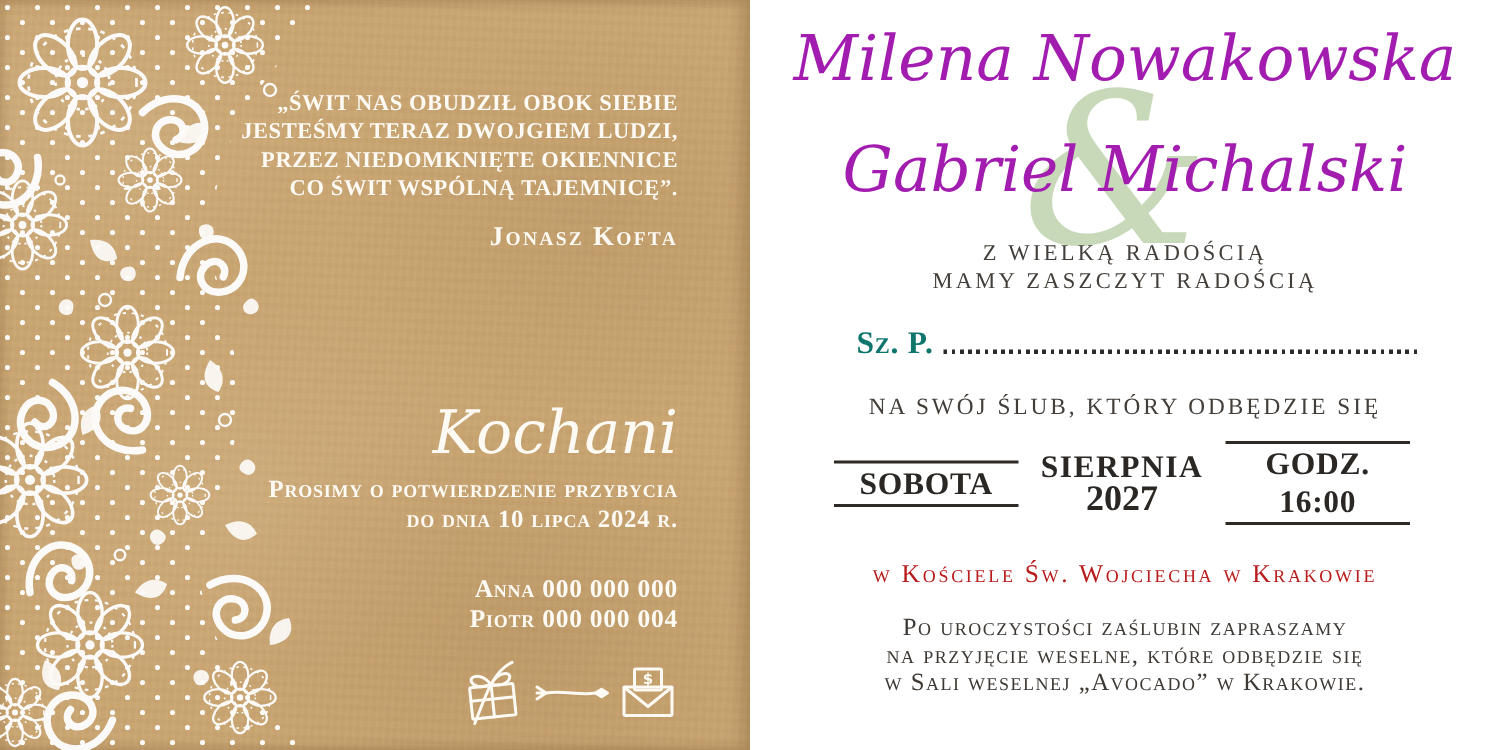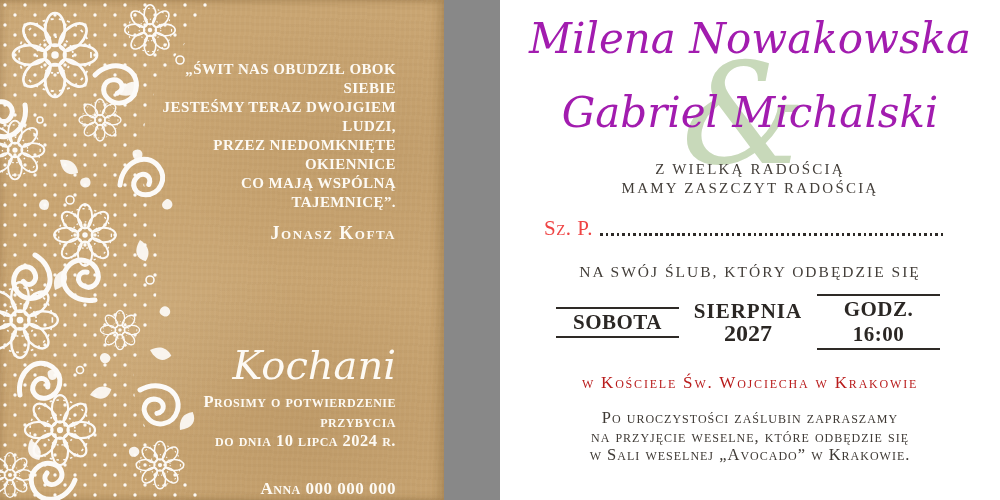--- a/index.html
+++ b/index.html
@@ -1,20 +1,20 @@
 <!DOCTYPE html>
 <html><head>
 <meta charset="utf-8">
 <style>
   html,body{margin:0;padding:0;background:#888;}
   .stage{position:relative;width:1000px;height:500px;overflow:hidden;
          font-family:"Liberation Serif",serif;}
 
   
-  .left-panel{position:absolute;left:0;top:0;width:444px;height:500px;
+  .left-panel{position:absolute;left:0;top:0;width:500px;height:500px;
     background-color:#c9a572;
     background-image:
       radial-gradient(220px 160px at 12% 18%, rgba(255,246,228,.10), transparent 70%),
       radial-gradient(260px 200px at 80% 30%, rgba(122,85,40,.10), transparent 70%),
       radial-gradient(240px 190px at 30% 65%, rgba(255,246,228,.08), transparent 70%),
       radial-gradient(300px 220px at 70% 85%, rgba(117,80,36,.12), transparent 70%),
       repeating-linear-gradient(93deg, rgba(255,255,255,.03) 0 2px, rgba(0,0,0,0) 2px 5px),
       repeating-linear-gradient(2deg, rgba(98,66,26,.03) 0 3px, rgba(0,0,0,0) 3px 7px);
     box-shadow:inset -6px 0 9px rgba(92,62,25,.22), inset 3px 0 6px rgba(92,62,25,.15);}
   .lace{position:absolute;left:0;top:0;pointer-events:none;}
@@ -41,22 +41,22 @@
   .name{position:relative;z-index:1;font-family:"DejaVu Serif",serif;
         font-style:italic;font-size:42px;line-height:50px;color:#a21caf;}
   .name.groom{margin-top:24px;}
   .amp{position:absolute;left:50%;top:36px;transform:translateX(-55%);z-index:0;
        font-family:"DejaVu Serif",serif;font-style:italic;font-size:140px;
        line-height:130px;color:#c8d9ba;}
   .intro{position:absolute;left:0;right:0;top:160px;text-align:center;
          font-size:15px;line-height:19px;letter-spacing:2.2px;color:#433e39;}
   .guest{position:absolute;left:44px;right:54px;top:217px;display:flex;
          align-items:flex-end;}
-  .guest-label{font-weight:normal;font-variant:small-caps;font-size:21px;
-               line-height:23px;letter-spacing:.5px;color:#ef4444;}
+  .guest-label{font-weight:bold;font-variant:small-caps;font-size:21px;
+               line-height:23px;letter-spacing:.5px;color:#0f766e;margin-left:27px;}
   .leader{flex:1;height:3px;margin:0 0 4px 7px;
     background-image:repeating-linear-gradient(90deg,#2d2a27 0 2.5px,transparent 2.5px 5.5px);}
   .ceremony{position:absolute;left:0;right:0;top:263px;text-align:center;
             font-size:15.5px;letter-spacing:2px;color:#433e39;}
   .daterow{position:absolute;left:56px;right:60px;top:294px;display:flex;
            align-items:center;gap:7px;color:#2b2724;}
   .datecell{flex:1;border-top:2px solid #2e2a26;border-bottom:2px solid #2e2a26;
             text-align:center;font-weight:bold;font-size:21px;line-height:25px;
             padding:1px 0;letter-spacing:.5px;}
   .datemid{flex:0 0 124px;text-align:center;font-weight:bold;}
@@ -148,21 +148,21 @@
         <circle cx="80" cy="370" r="3.5" fill="none" stroke="#fff" stroke-width="1.6"></circle>
         <circle cx="180" cy="60" r="4" fill="none" stroke="#fff" stroke-width="1.6"></circle>
       </g>
     </svg>
 
     <div class="left-col">
       <div class="quote">
         <div>„ŚWIT NAS OBUDZIŁ OBOK SIEBIE</div>
         <div>JESTEŚMY TERAZ DWOJGIEM LUDZI,</div>
         <div>PRZEZ NIEDOMKNIĘTE OKIENNICE</div>
-        <div>CO MAJĄ WSPÓLNĄ TAJEMNICĘ”.</div>
+        <div>CO ŚWIT WSPÓLNĄ TAJEMNICĘ”.</div>
       </div>
       <div class="quote-author">Jonasz Kofta</div>
 
       <div class="kochani">Kochani</div>
       <div class="rsvp">
         <div>Prosimy o potwierdzenie przybycia</div>
         <div>do dnia 10 lipca 2024 r.</div>
       </div>
       <div class="contacts">
         <div>Anna 000 000 000</div>

